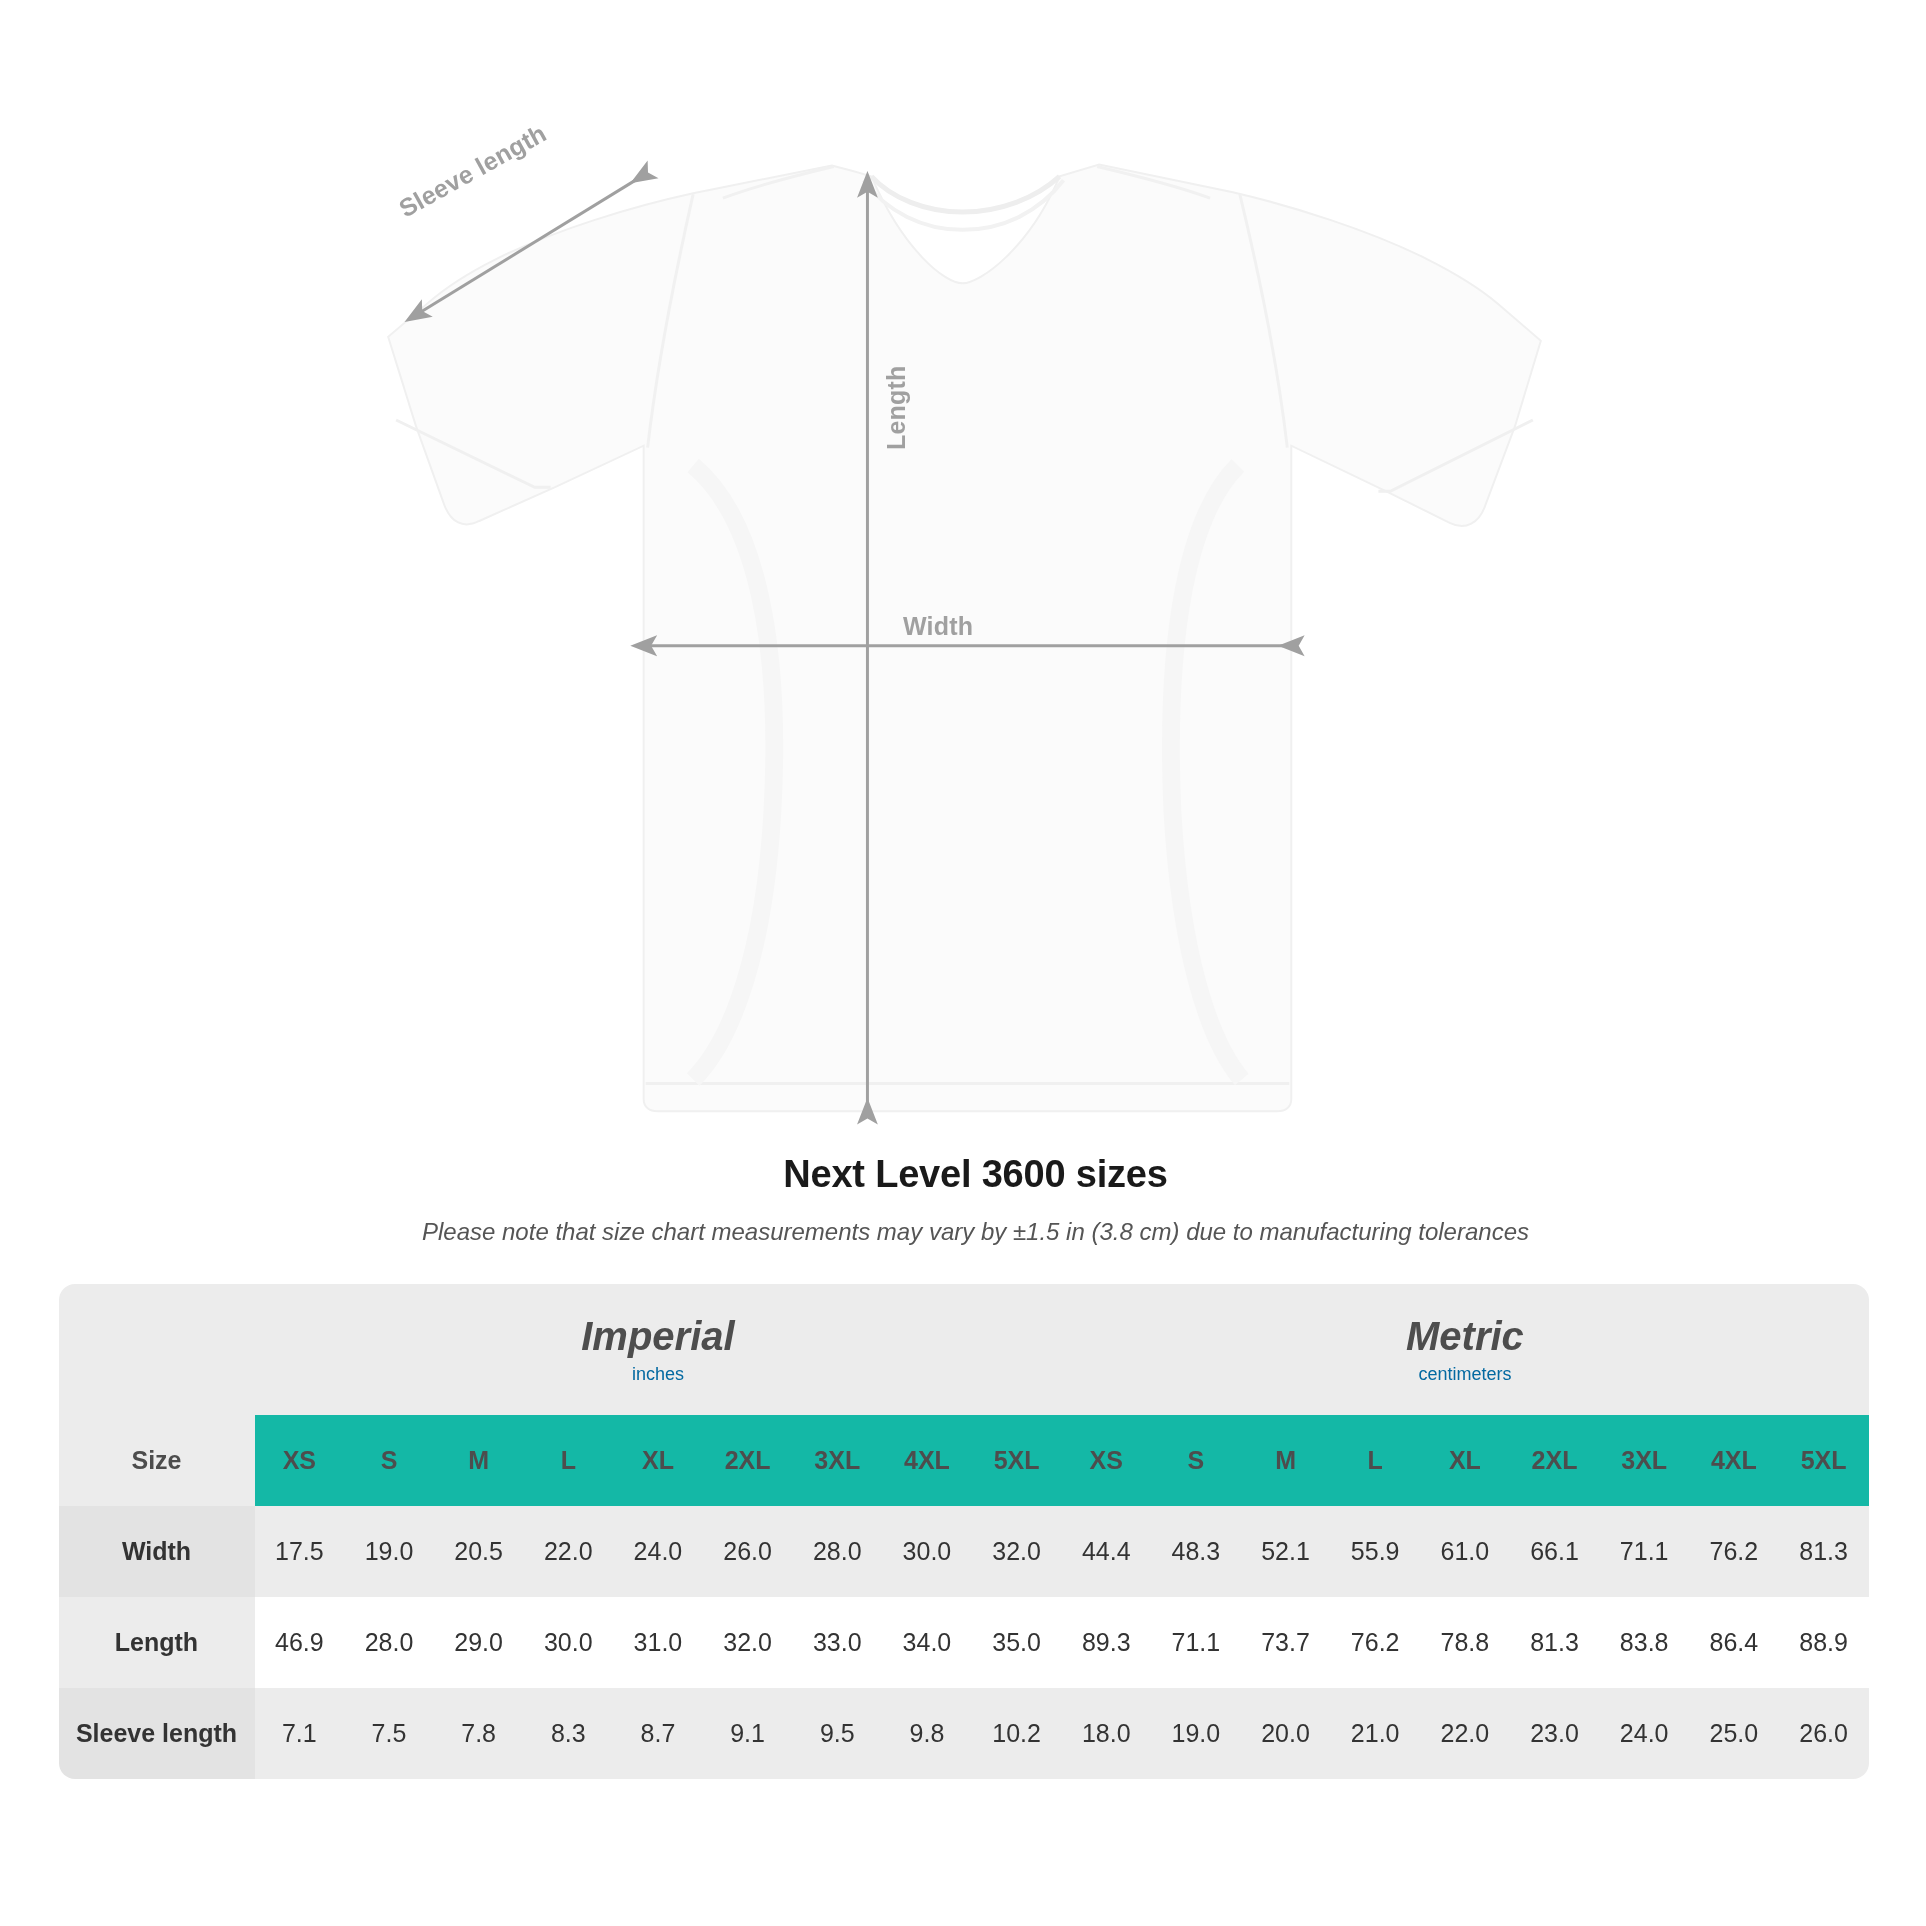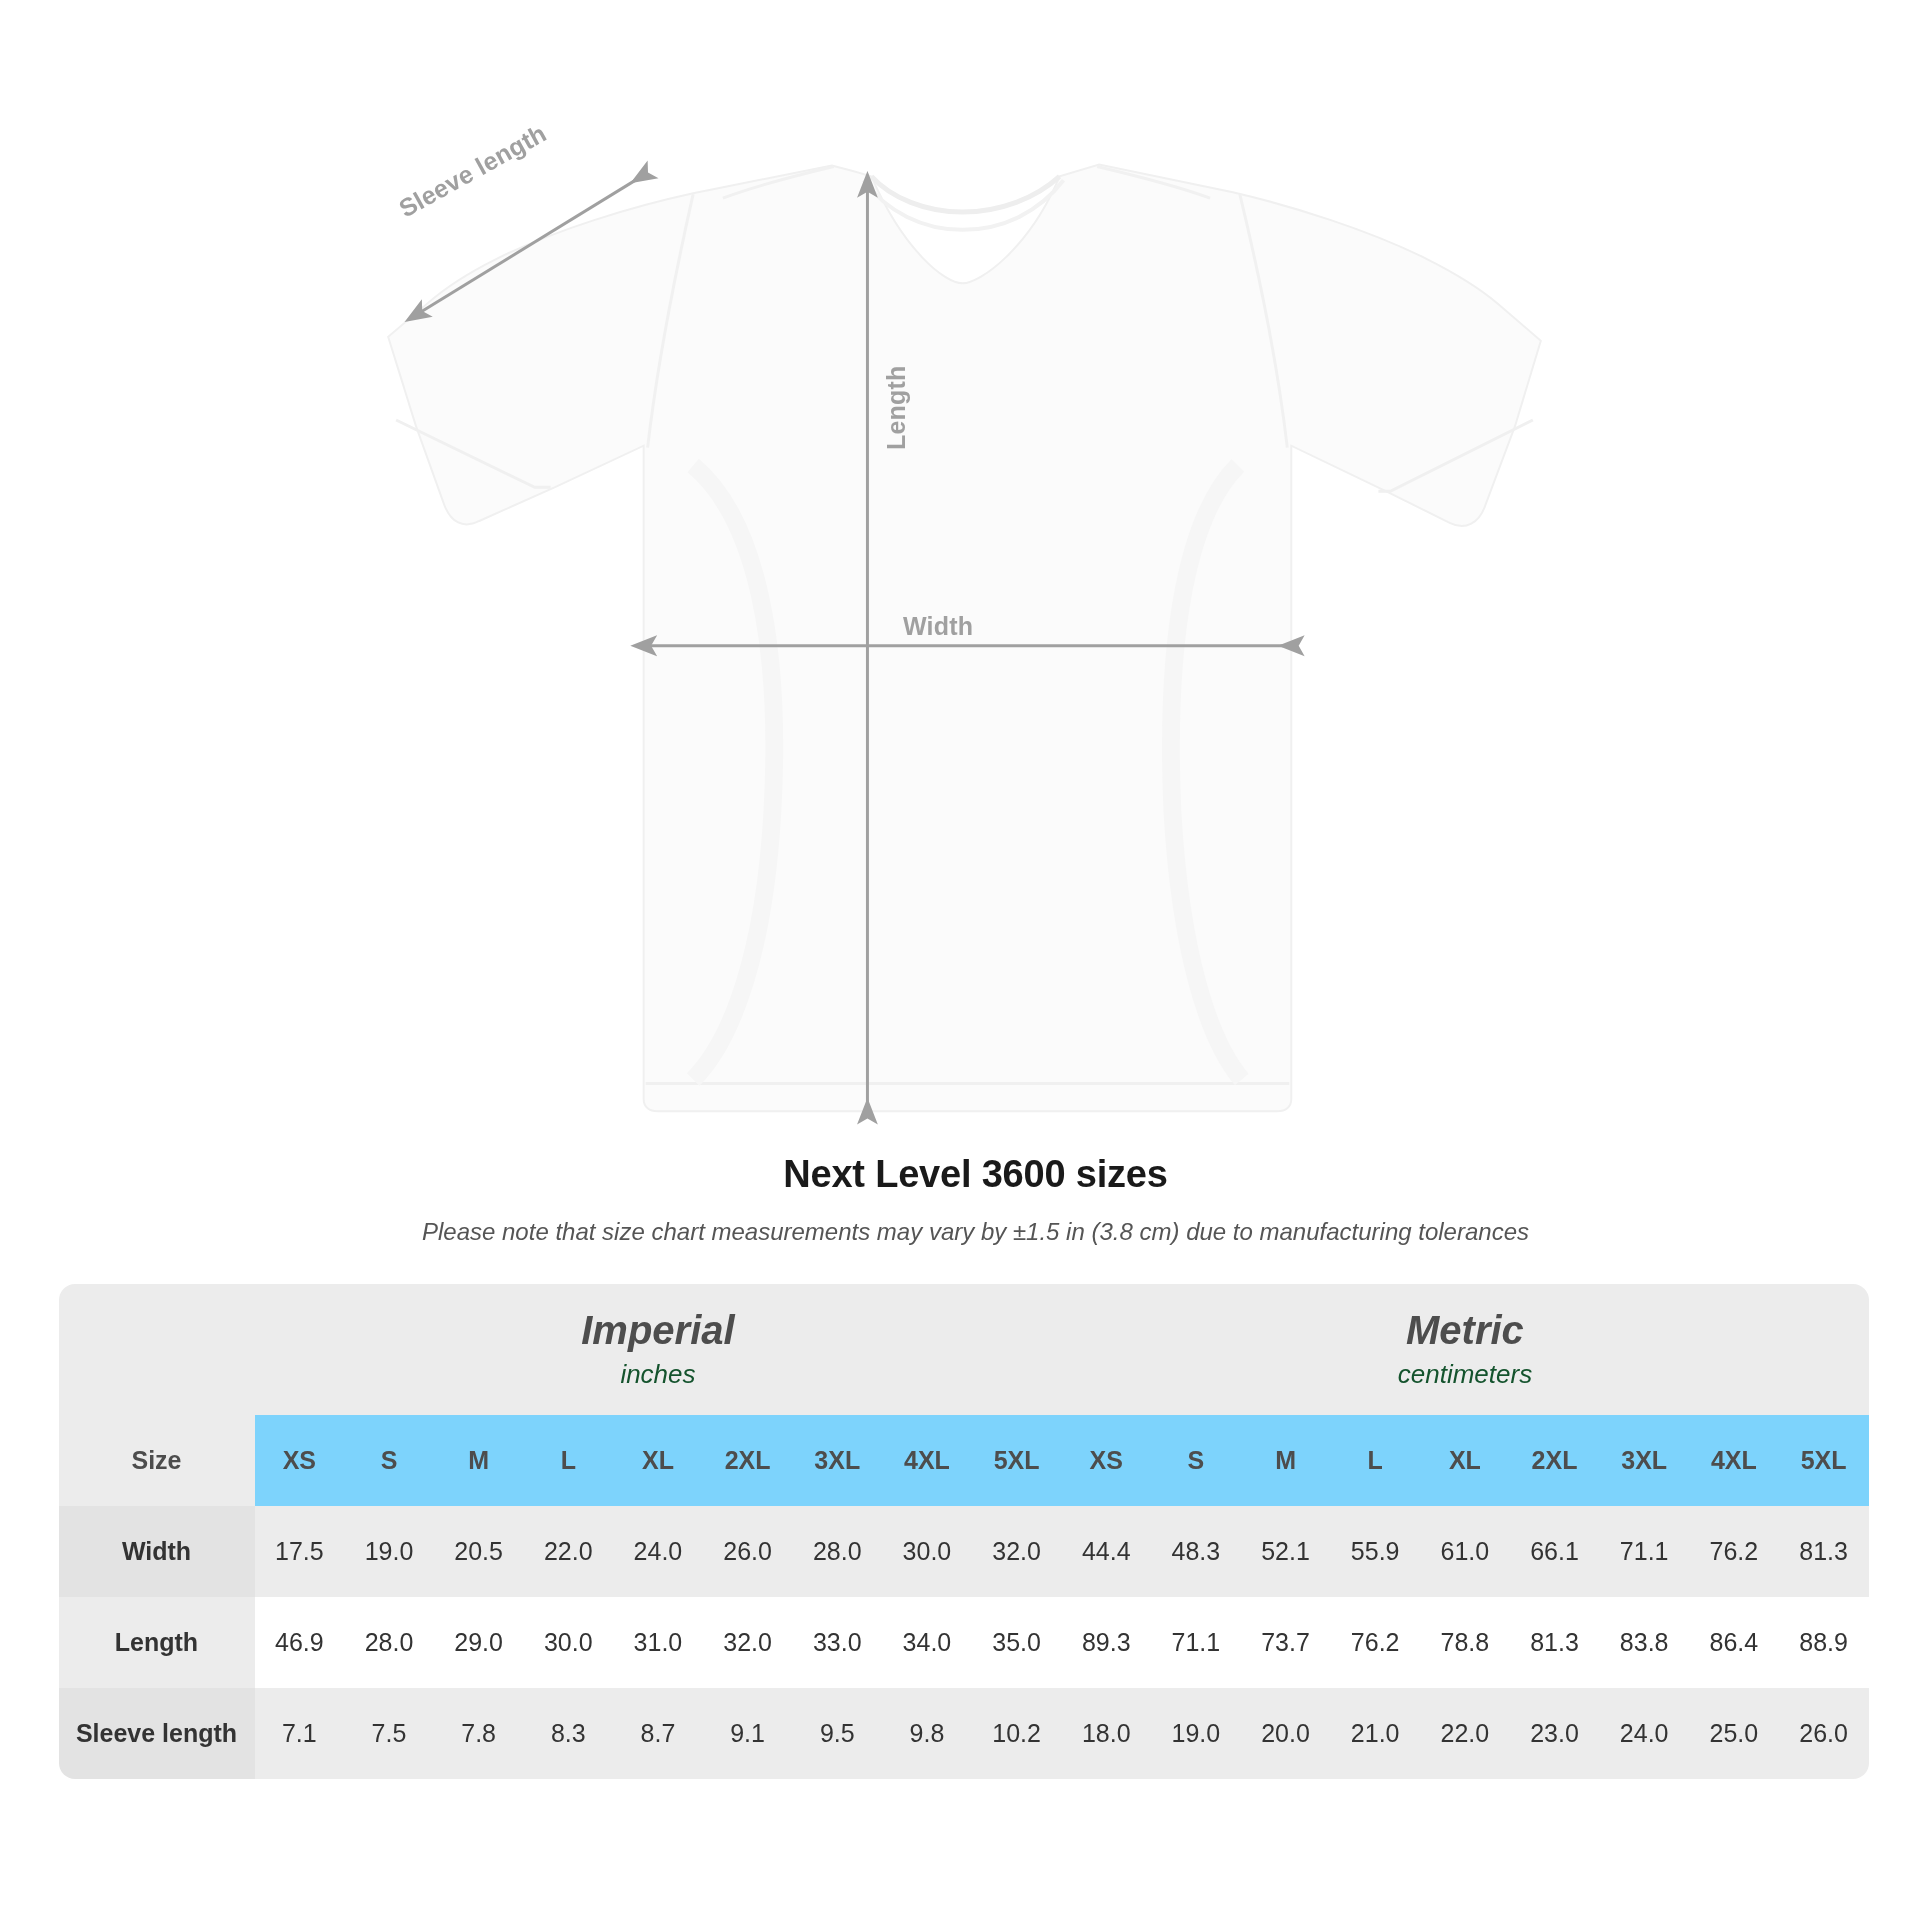--- a/index.html
+++ b/index.html
@@ -96,32 +96,31 @@
     height: 131px;
   }
   .unit-head .unit-name {
     font-size: 40px;
     font-weight: bold;
     font-style: italic;
     color: #4d4d4d;
     line-height: 1.25;
   }
   .unit-head .unit-sub {
-    font-size: 26px;
-    font-style: italic;
-    color: #14532d;
+    font-size: 18px;
+    color: #0369a1;
     line-height: 1.5;
   }
   .corner-cell {
     background: #ececec;
   }
 
   .row-sizes td {
     height: 91px;
-    background: #7dd3fc;
+    background: #14b8a6;
     font-size: 25px;
     font-weight: bold;
     color: #4d4d4d;
   }
   .row-sizes td.label-cell {
     background: #ececec;
   }
 
   .row-data td {
     height: 91px;

